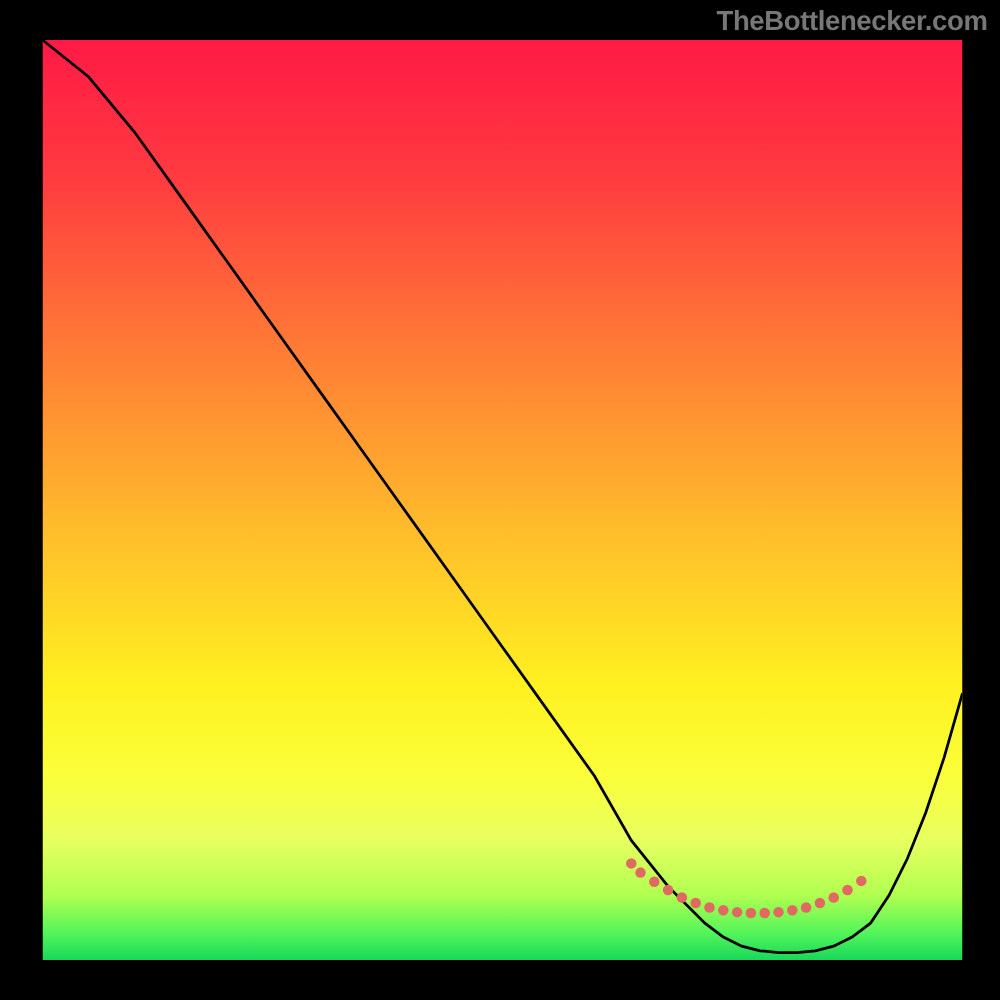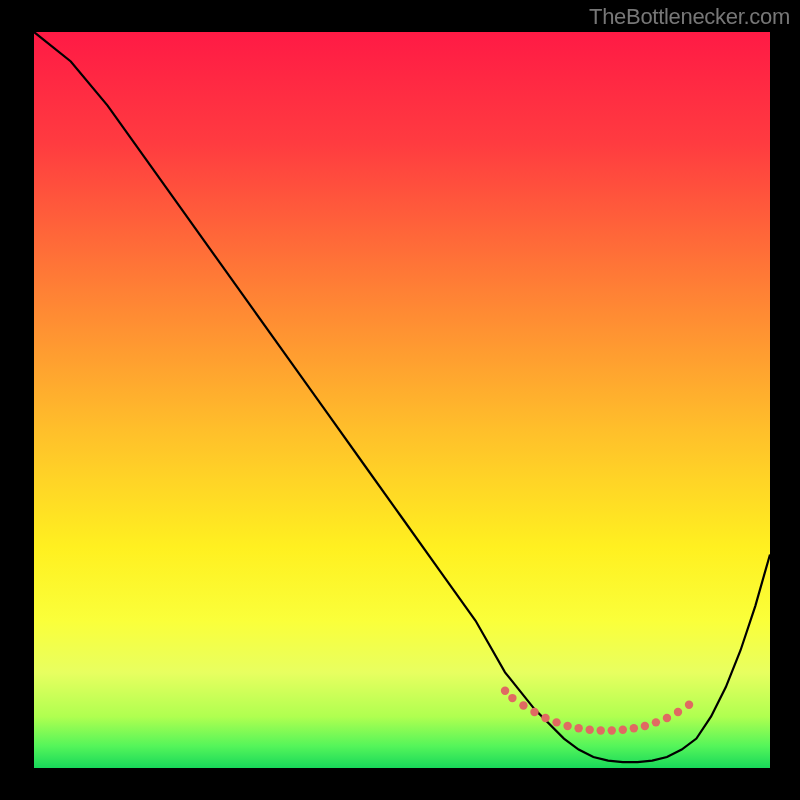--- a/index.html
+++ b/index.html
@@ -16,21 +16,21 @@
     width: 800px;
     height: 800px;
     background: #000;
   }
   .attribution {
     position: absolute;
     top: 4px;
     right: 10px;
     color: #777;
     font-size: 22px;
-    font-weight: normal;
+    font-weight: bold;
     letter-spacing: -0.3px;
   }
   .plot-area {
     position: absolute;
     left: 34px;
     top: 32px;
     width: 736px;
     height: 736px;
   }
   svg {

